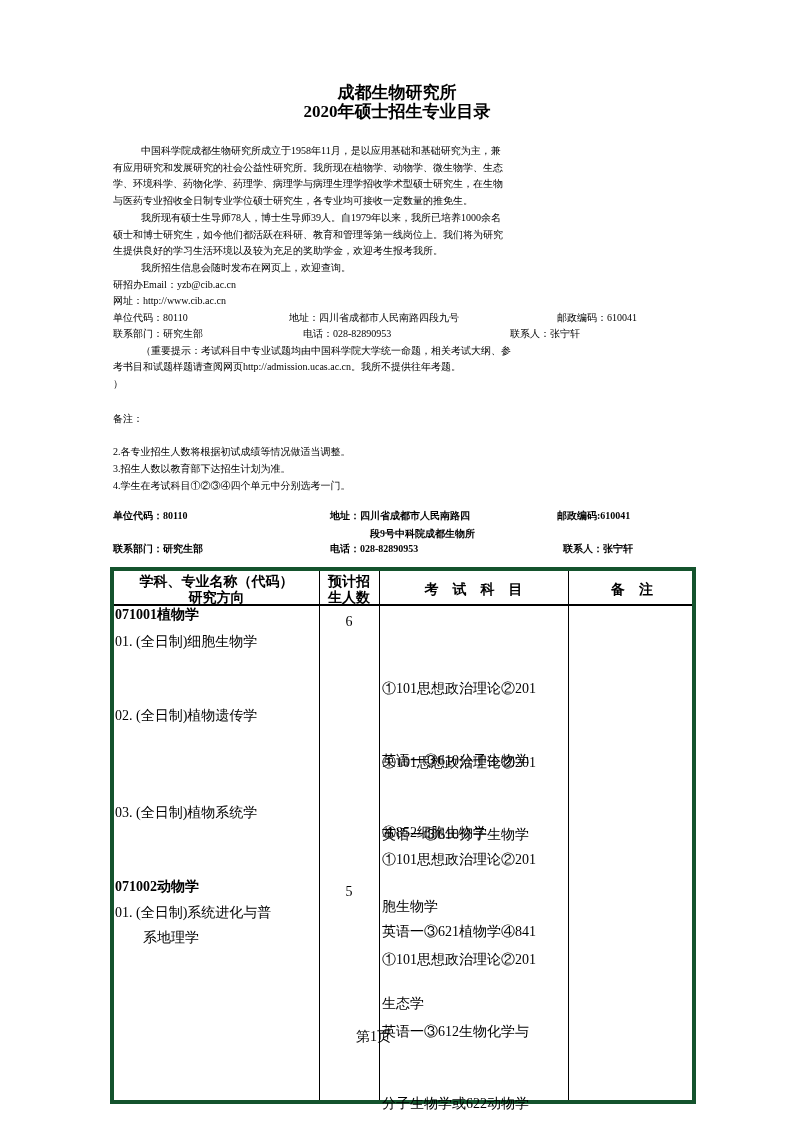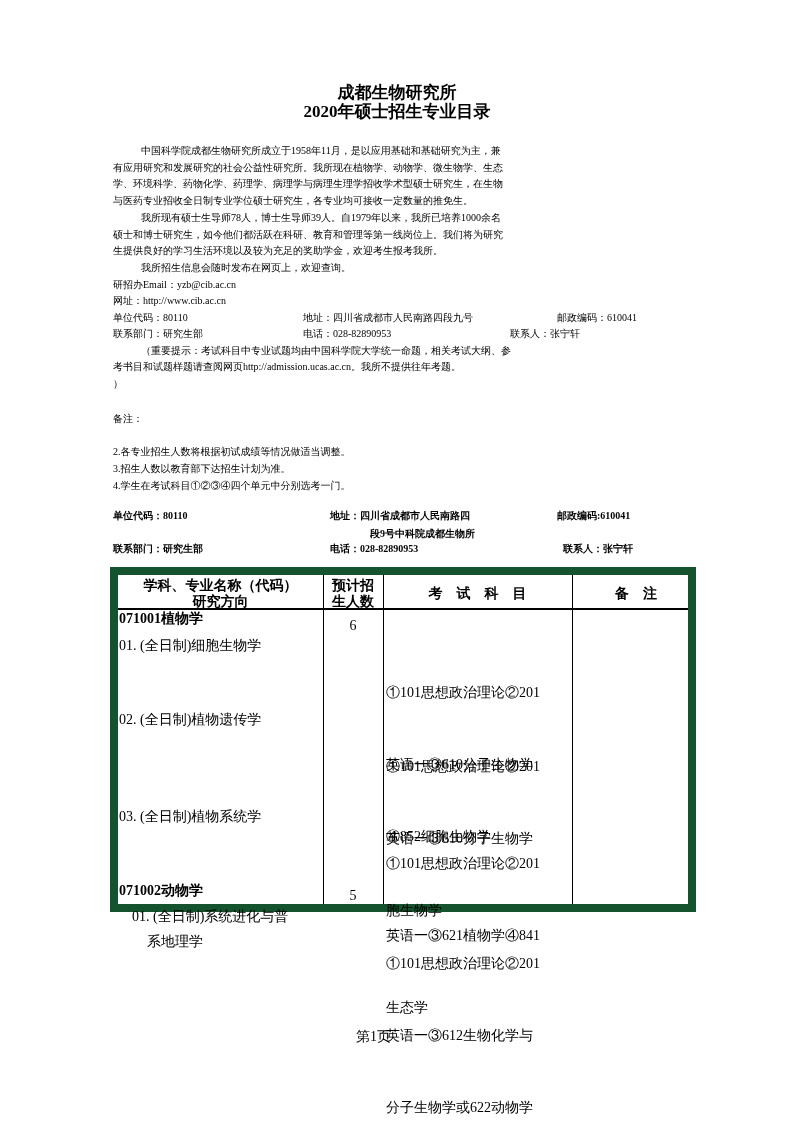--- a/index.html
+++ b/index.html
@@ -7,22 +7,22 @@
     position:relative;
     width:794px;height:1123px;
     background:#ffffff;color:#000000;
     font-family:"Liberation Serif","DejaVu Serif",serif;
     overflow:hidden;
   }
   .t{position:absolute;font-size:10px;line-height:17px;white-space:pre;}
   .b{font-weight:bold;}
   .title{position:absolute;left:0;width:794px;text-align:center;
          font-size:17px;line-height:19px;font-weight:bold;white-space:pre;}
-  .tbl{position:absolute;left:110px;top:567px;width:586px;height:345px;
-       border:8px solid #14532d;box-sizing:border-box;}
+  .tbl{position:absolute;left:110px;top:567px;width:586px;height:537px;
+       border:4px solid #14532d;box-sizing:border-box;}
   .vline{position:absolute;top:0;bottom:0;width:0;border-left:1px solid #000;}
   .hsep{position:absolute;left:0;right:0;top:33px;height:0;border-top:2px solid #000;}
   .cell{position:absolute;font-size:14px;line-height:17px;white-space:pre;}
   .hc{font-weight:bold;text-align:center;}
   .exam{position:absolute;font-size:14px;line-height:24px;white-space:pre;}
   .footer{position:absolute;font-size:14px;line-height:17px;white-space:pre;}
 </style>
 </head>
 <body>
 
@@ -38,21 +38,21 @@
 
   <div class="t" style="left:141px;top:209px">我所现有硕士生导师78人，博士生导师39人。自1979年以来，我所已培养1000余名</div>
   <div class="t" style="left:113px;top:226px">硕士和博士研究生，如今他们都活跃在科研、教育和管理等第一线岗位上。我们将为研究</div>
   <div class="t" style="left:141px;top:259px">我所招生信息会随时发布在网页上，欢迎查询。</div>
 
   <div class="t" style="left:113px;top:242px">生提供良好的学习生活环境以及较为充足的奖助学金，欢迎考生报考我所。</div>
 
   <div class="t" style="left:113px;top:276px">研招办Email：yzb@cib.ac.cn</div>
   <div class="t" style="left:113px;top:292px">网址：http://www.cib.ac.cn</div>
   <div class="t" style="left:113px;top:309px">单位代码：80110</div>
-  <div class="t" style="left:303px;top:309px">地址：四川省成都市人民南路四段九号</div>
+  <div class="t" style="left:289px;top:309px">地址：四川省成都市人民南路四段九号</div>
   <div class="t" style="left:557px;top:309px">邮政编码：610041</div>
   <div class="t" style="left:113px;top:325px">联系部门：研究生部</div>
   <div class="t" style="left:303px;top:325px">电话：028-82890953</div>
   <div class="t" style="left:510px;top:325px">联系人：张宁轩</div>
 
   <div class="t" style="left:141px;top:342px">（重要提示：考试科目中专业试题均由中国科学院大学统一命题，相关考试大纲、参</div>
   <div class="t" style="left:113px;top:358px">考书目和试题样题请查阅网页http://admission.ucas.ac.cn。我所不提供往年考题。</div>
   <div class="t" style="left:113px;top:375px">）</div>
 
   <div class="t" style="left:113px;top:410px">备注：</div>
@@ -101,21 +101,21 @@
     <div class="cell" style="left:1px;top:233px;width:200px">03. (全日制)植物系统学</div>
     <div class="exam" style="left:268px;top:229px">
       <div>①101思想政治理论②201</div>
       <div>英语一③621植物学④841</div>
       <div>生态学</div>
     </div>
 
     <div class="cell b" style="left:1px;top:307px">071002动物学</div>
     <div class="cell" style="left:205px;top:312px;width:60px;text-align:center">5</div>
 
-    <div class="cell" style="left:14px;top:333px;width:200px">01. (全日制)系统进化与普</div>
+    <div class="cell" style="left:1px;top:333px;width:200px">01. (全日制)系统进化与普</div>
     <div class="cell" style="left:29px;top:358px;width:200px">系地理学</div>
     <div class="exam" style="left:268px;top:329px">
       <div>①101思想政治理论②201</div>
       <div>英语一③612生物化学与</div>
       <div>分子生物学或622动物学</div>
       
     </div>
   </div>
 
   <div class="footer" style="left:356px;top:1028px">第1页</div>

